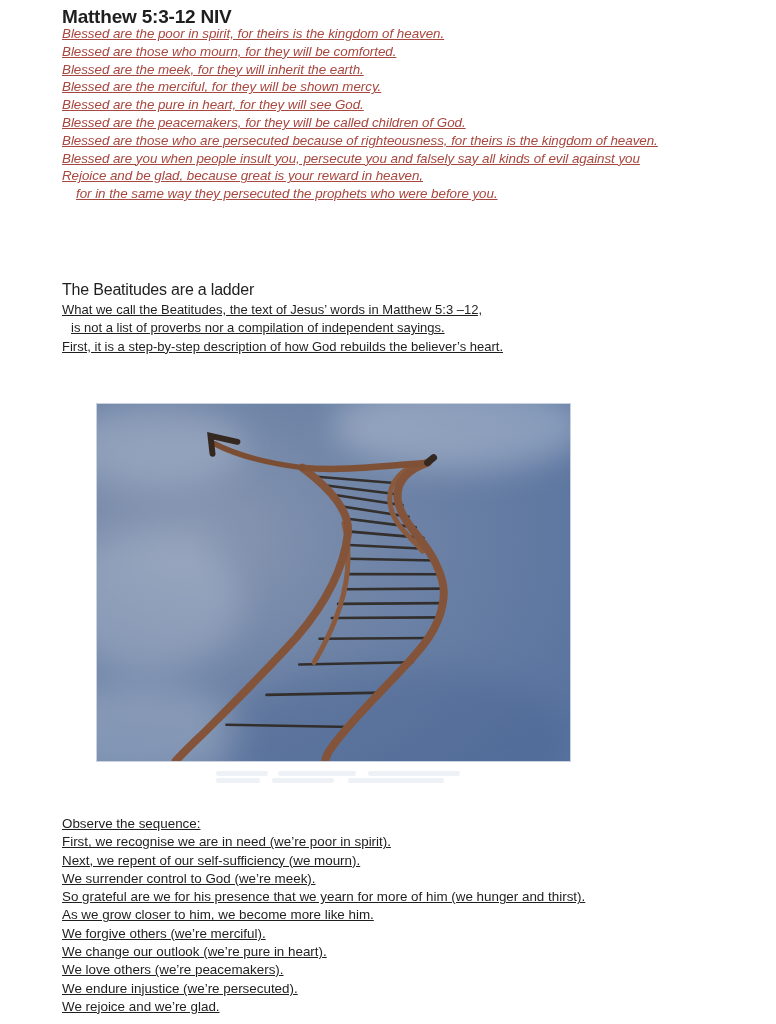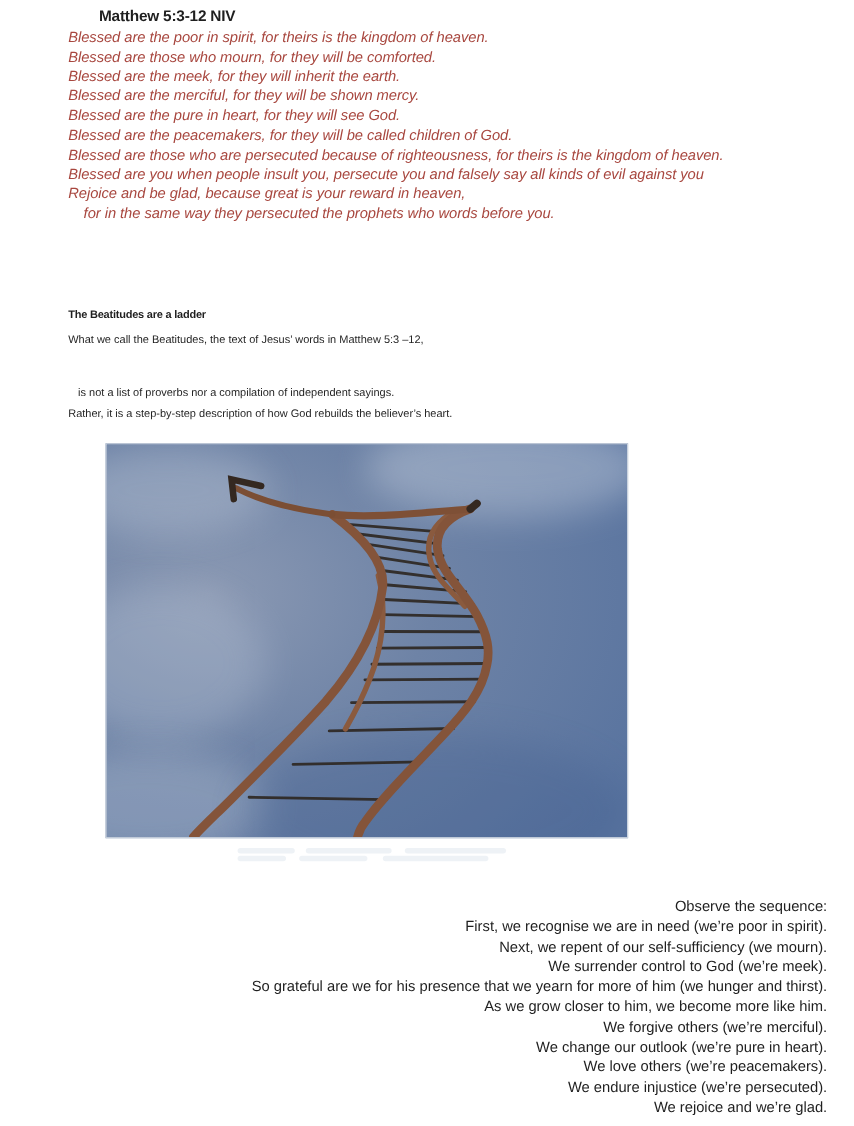--- a/index.html
+++ b/index.html
@@ -4,74 +4,74 @@
 <style>
   html,body{margin:0;padding:0;background:#ffffff;}
   body{
     width:776px;height:1024px;position:relative;overflow:hidden;
     font-family:"Liberation Sans",sans-serif;color:#1f1f1f;
     -webkit-font-smoothing:antialiased;
   }
   .abs{position:absolute;}
 
   .doc-title{
-    left:62px;top:6px;font-size:14px;font-weight:bold;letter-spacing:-0.2px;margin-left:28px;
+    left:62px;top:6px;font-size:19px;font-weight:bold;letter-spacing:-0.2px;
   }
   .scripture{
     left:62px;top:25px;width:690px;
     font-size:13.4px;line-height:17.8px;font-style:italic;
     color:#a8473f;letter-spacing:-0.05px;
   }
   .scripture .line{white-space:nowrap;}
   .ind{padding-left:14px;}
 
   .section-head{
-    left:62px;top:281px;font-size:10px;font-weight:bold;letter-spacing:-0.2px;
+    left:62px;top:281px;font-size:16px;font-weight:normal;letter-spacing:-0.2px;
   }
   .section-body{
-    left:62px;top:301px;width:690px;font-size:10px;line-height:18.4px;
+    left:62px;top:301px;width:690px;font-size:13px;line-height:18.4px;
   }
-  .ind-sm{padding-left:9px;margin-top:30px;}
+  .ind-sm{padding-left:9px;}
 
   .photo{
     left:96px;top:403px;width:473px;height:357px;
     border:1px solid #c9d2de;background:#6e83a6;
   }
   .photo svg{display:block;}
 
   .smudge{position:absolute;background:#eef2f6;border-radius:3px;height:5px;}
 
   .sequence{
-    left:62px;top:815px;width:690px;font-size:13.4px;line-height:18.3px;text-align:right;
+    left:62px;top:815px;width:690px;font-size:13.4px;line-height:18.3px;
   }
-  .line{white-space:nowrap;}
+  .line{white-space:nowrap;text-decoration:underline;}
 </style>
 </head>
 <body>
 
 <div class="abs doc-title">Matthew 5:3-12 NIV</div>
 
 <div class="abs scripture">
   <div class="line">Blessed are the poor in spirit, for theirs is the kingdom of heaven.</div>
   <div class="line">Blessed are those who mourn, for they will be comforted.</div>
   <div class="line">Blessed are the meek, for they will inherit the earth.</div>
   <div class="line">Blessed are the merciful, for they will be shown mercy.</div>
   <div class="line">Blessed are the pure in heart, for they will see God.</div>
   <div class="line">Blessed are the peacemakers, for they will be called children of God.</div>
   <div class="line">Blessed are those who are persecuted because of righteousness, for theirs is the kingdom of heaven.</div>
   <div class="line">Blessed are you when people insult you, persecute you and falsely say all kinds of evil against you</div>
   <div class="line">Rejoice and be glad, because great is your reward in heaven,</div>
-  <div class="line ind">for in the same way they persecuted the prophets who words before you.</div>
+  <div class="line ind">for in the same way they persecuted the prophets who were before you.</div>
 </div>
 
 <div class="abs section-head">The Beatitudes are a ladder</div>
 <div class="abs section-body">
   <div class="line">What we call the Beatitudes, the text of Jesus’ words in Matthew 5:3 –12,</div>
   <div class="line ind-sm">is not a list of proverbs nor a compilation of independent sayings.</div>
-  <div class="line">Rather, it is a step-by-step description of how God rebuilds the believer’s heart.</div>
+  <div class="line">First, it is a step-by-step description of how God rebuilds the believer’s heart.</div>
 </div>
 
 <div class="abs photo">
   <svg width="473" height="357" viewBox="0 0 475 359" preserveAspectRatio="none">
     <defs>
       <radialGradient id="sky" cx="20%" cy="38%" r="95%">
         <stop offset="0%" stop-color="#8b99b3"></stop>
         <stop offset="45%" stop-color="#6e83a6"></stop>
         <stop offset="100%" stop-color="#58739f"></stop>
       </radialGradient>

